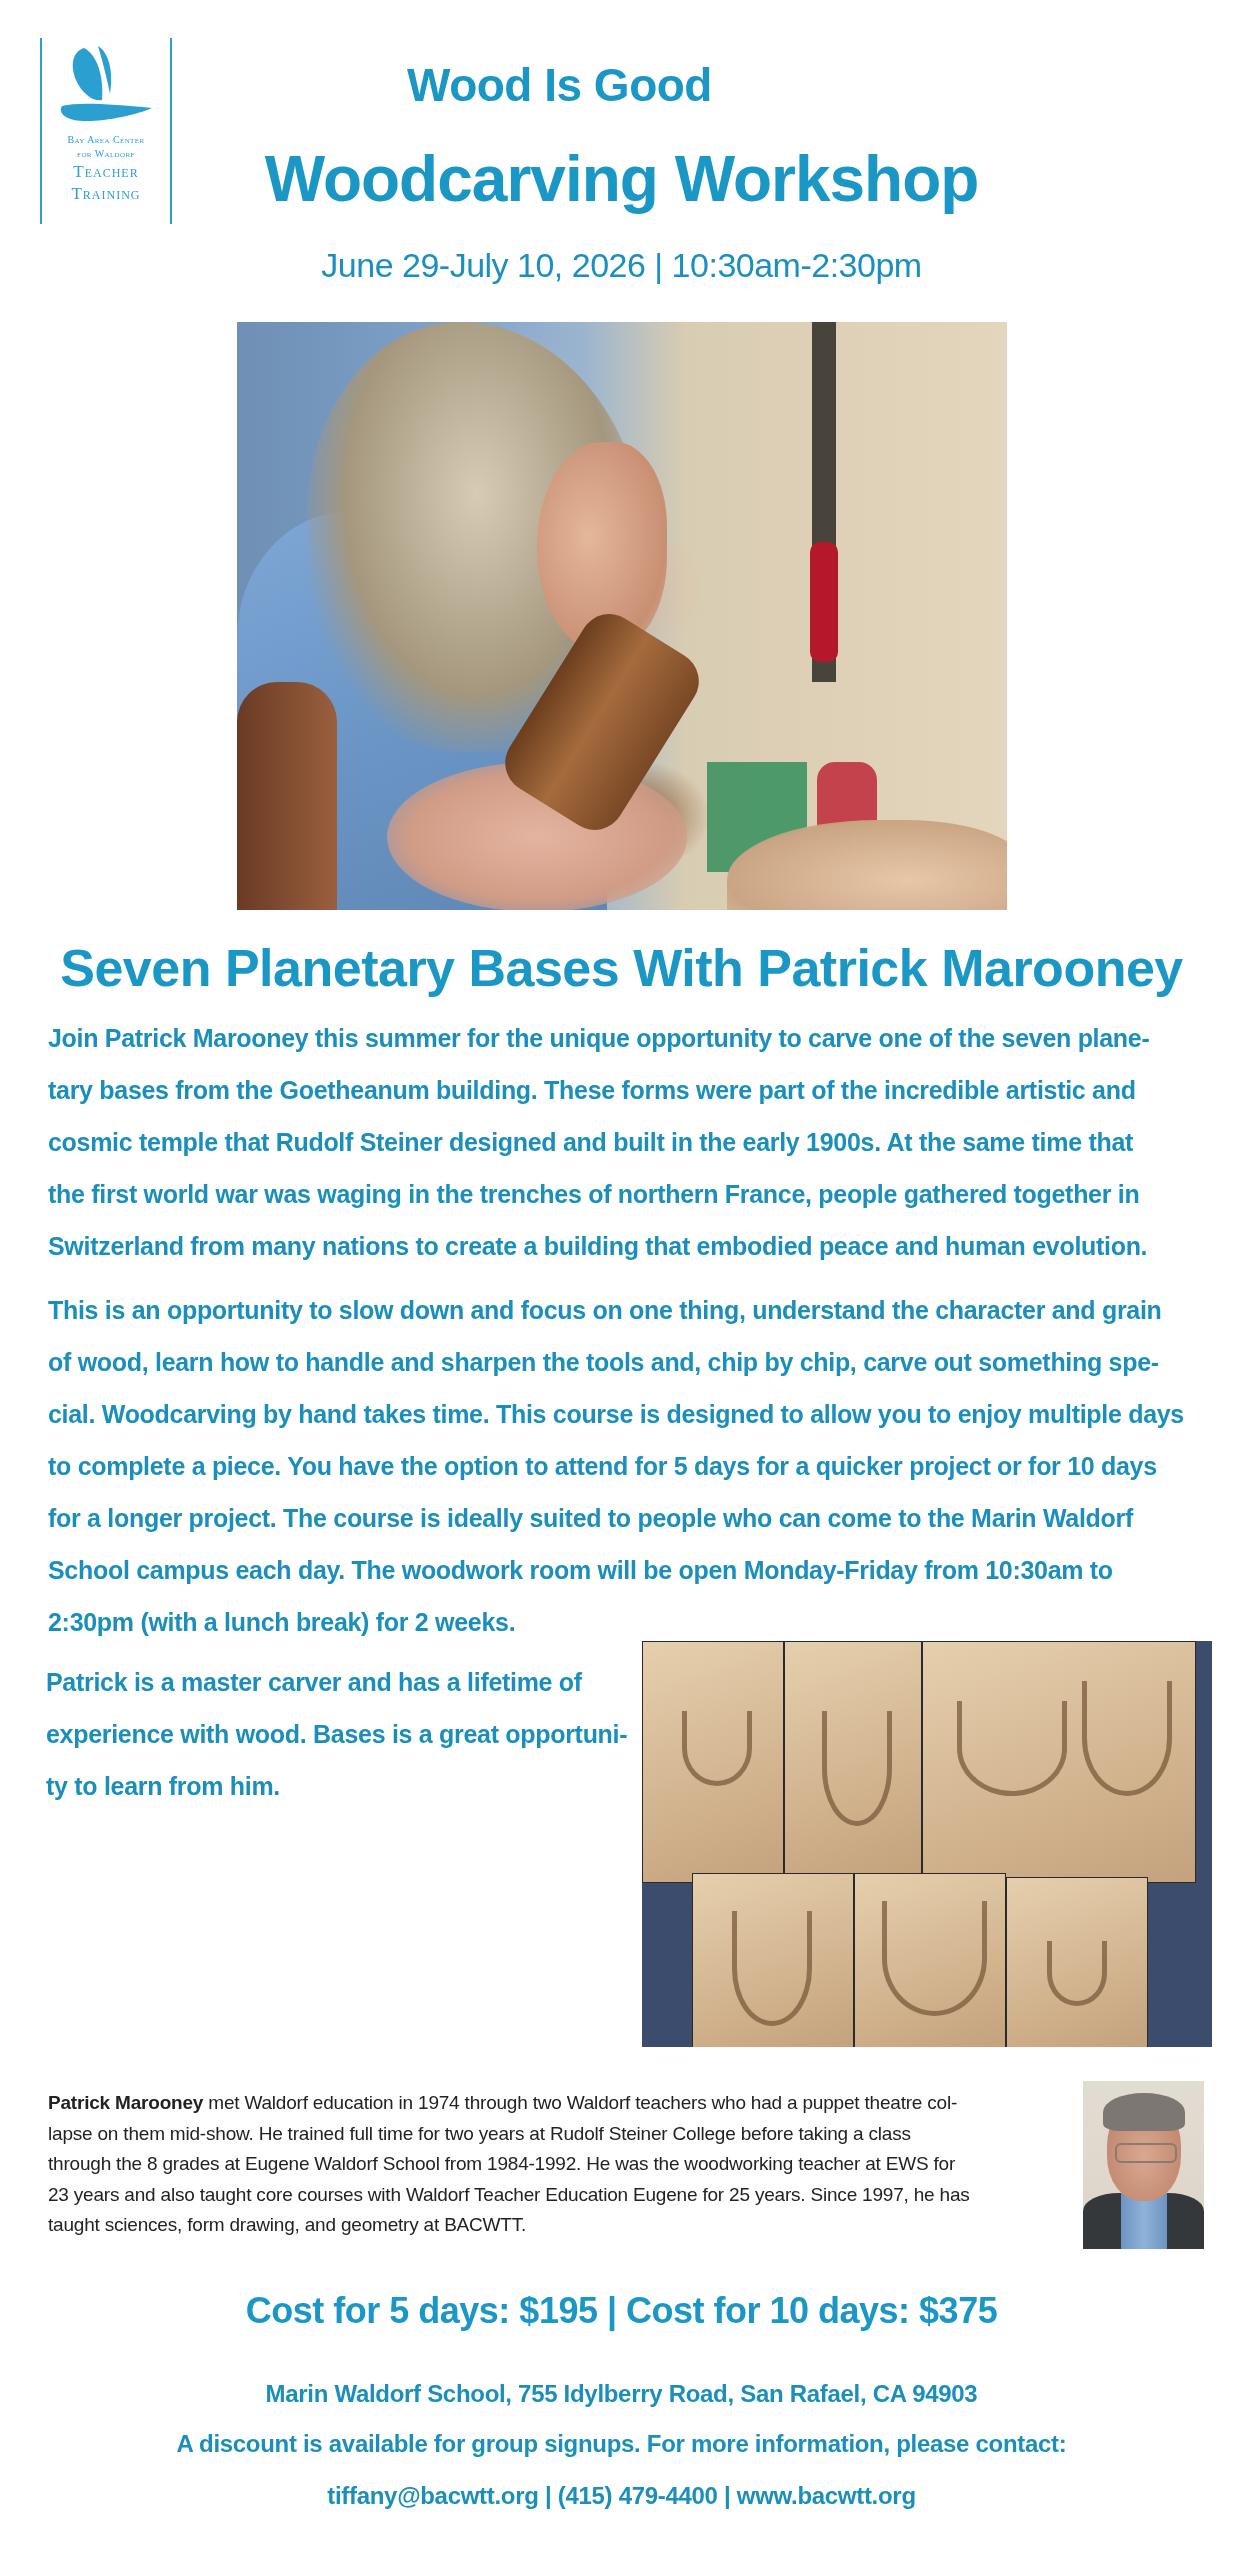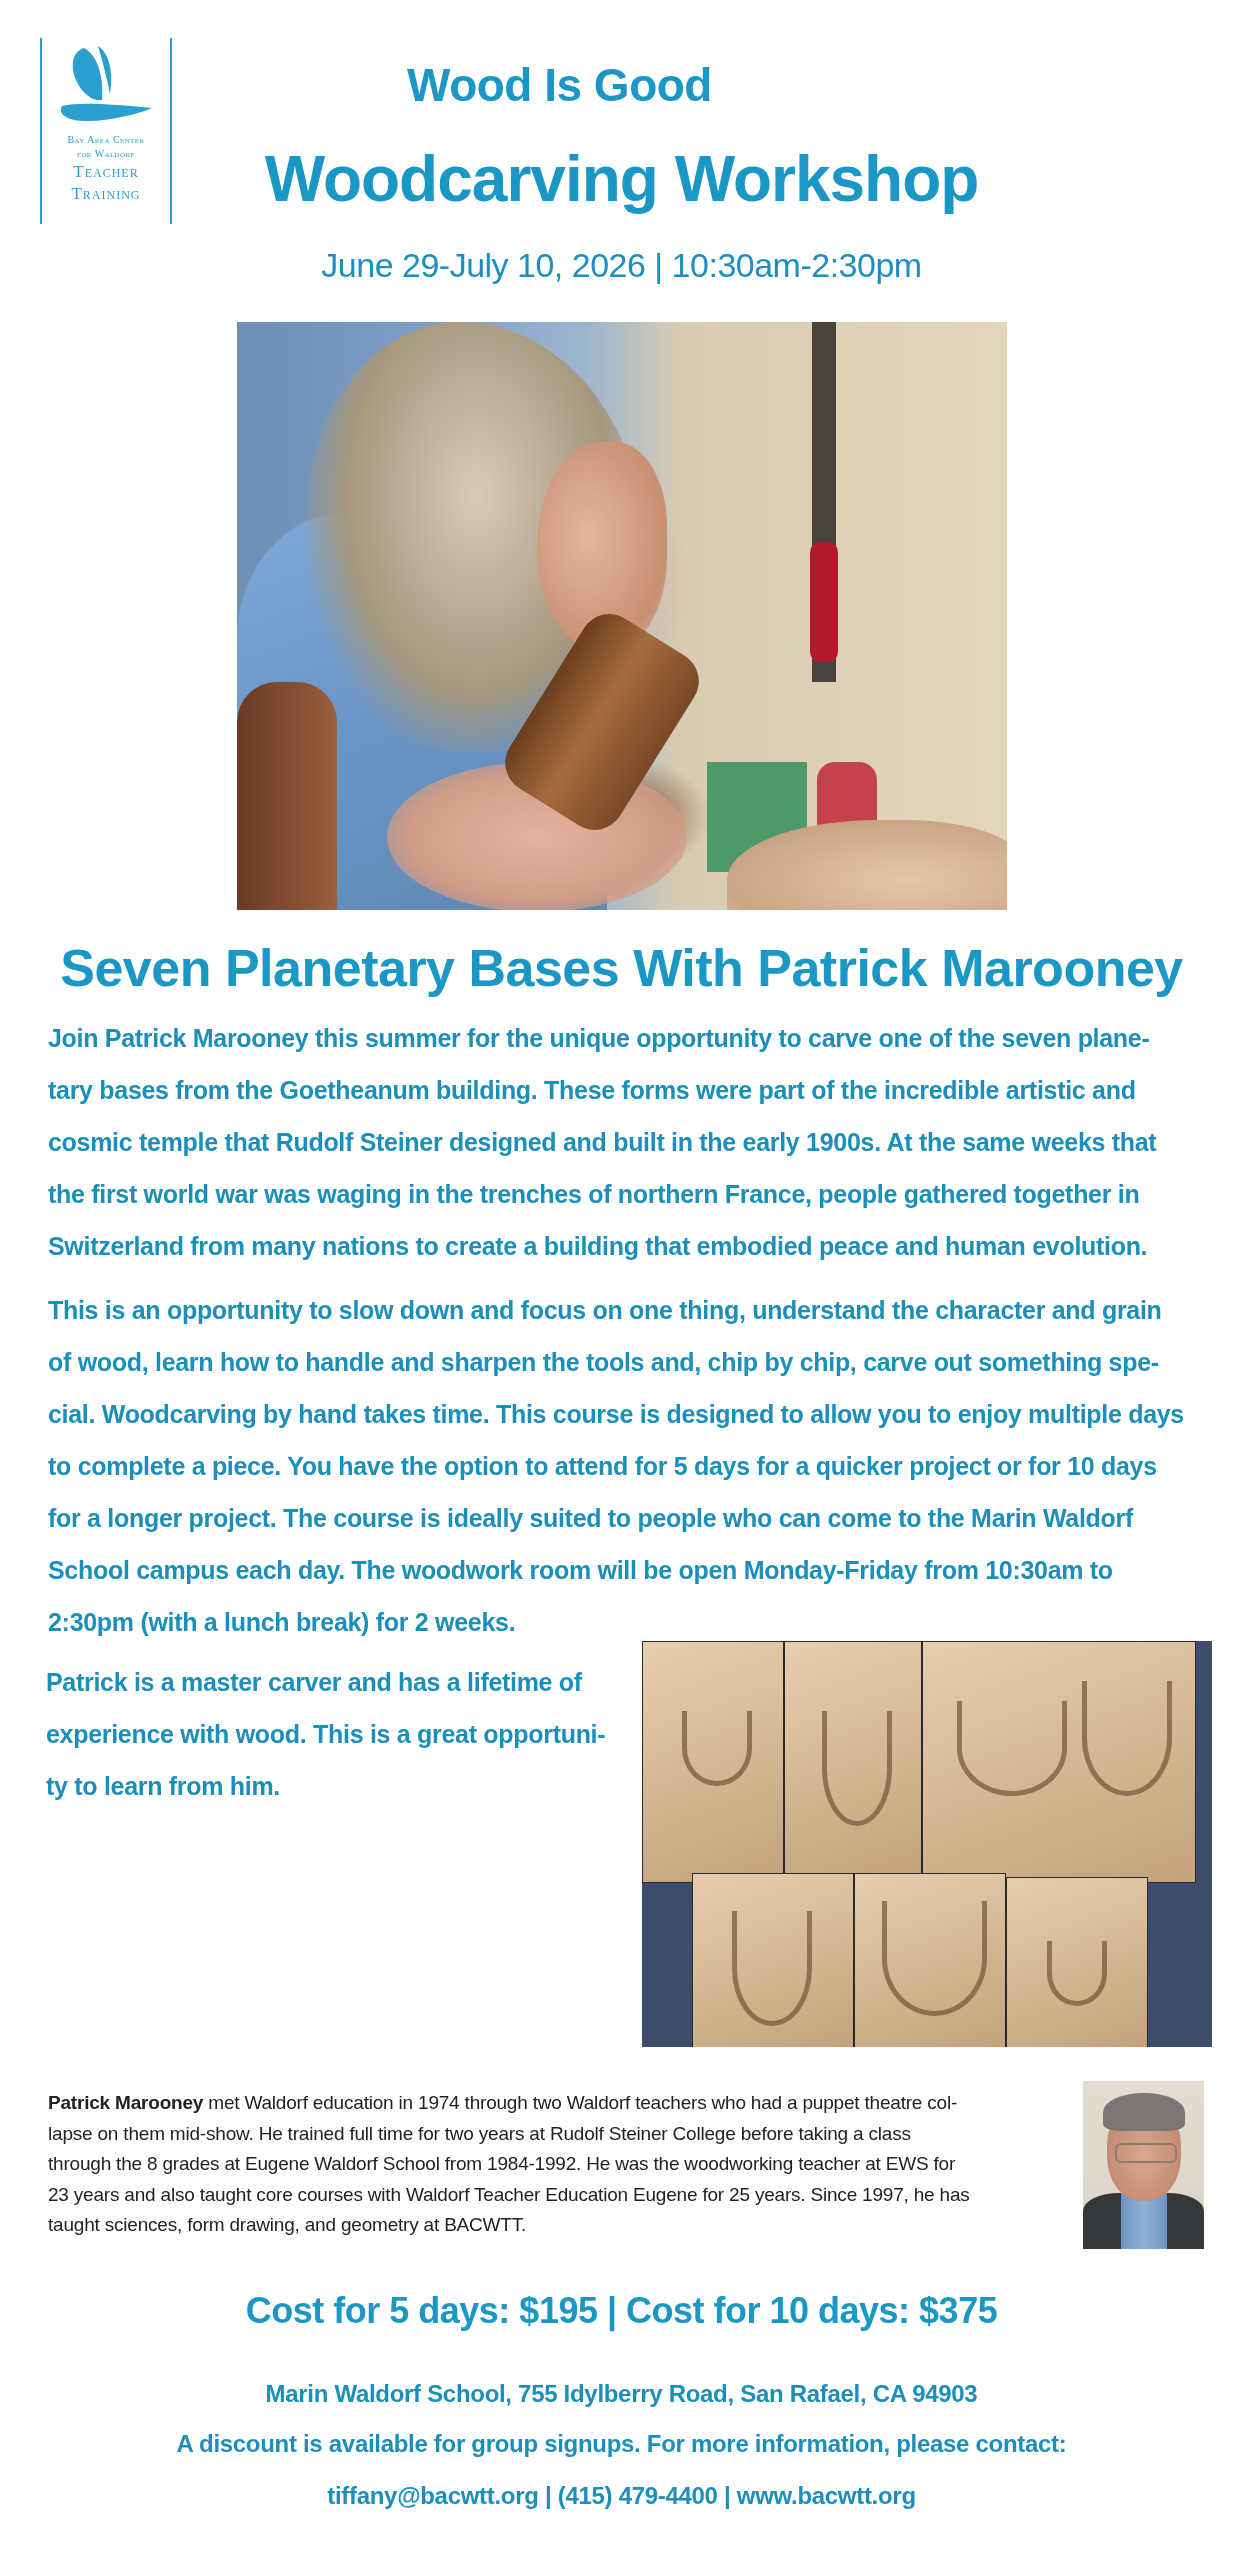--- a/index.html
+++ b/index.html
@@ -122,38 +122,38 @@
   <div class="mallet"></div>
   <div class="leftblur"></div>
   <div class="wood"></div>
 </div>
 
 <h2 class="abs sec-h" style="margin:0">Seven Planetary Bases With Patrick Marooney</h2>
 
 <div class="abs para p1">
   <span class="line">Join Patrick Marooney this summer for the unique opportunity to carve one of the seven plane-</span>
   <span class="line">tary bases from the Goetheanum building. These forms were part of the incredible artistic and</span>
-  <span class="line">cosmic temple that Rudolf Steiner designed and built in the early 1900s. At the same weeks that</span>
+  <span class="line">cosmic temple that Rudolf Steiner designed and built in the early 1900s. At the same time that</span>
   <span class="line">the first world war was waging in the trenches of northern France, people gathered together in</span>
   <span class="line">Switzerland from many nations to create a building that embodied peace and human evolution.</span>
 </div>
 
 <div class="abs para p2">
   <span class="line">This is an opportunity to slow down and focus on one thing, understand the character and grain</span>
   <span class="line">of wood, learn how to handle and sharpen the tools and, chip by chip, carve out something spe-</span>
   <span class="line">cial. Woodcarving by hand takes time. This course is designed to allow you to enjoy multiple days</span>
   <span class="line">to complete a piece. You have the option to attend for 5 days for a quicker project or for 10 days</span>
   <span class="line">for a longer project. The course is ideally suited to people who can come to the Marin Waldorf</span>
   <span class="line">School campus each day. The woodwork room will be open Monday-Friday from 10:30am to</span>
   <span class="line">2:30pm (with a lunch break) for 2 weeks.</span>
 </div>
 
 <div class="abs para p3">
   <span class="line">Patrick is a master carver and has a lifetime of</span>
-  <span class="line">experience with wood. This is a great opportuni-</span>
+  <span class="line">experience with wood. Bases is a great opportuni-</span>
   <span class="line">ty to learn from him.</span>
 </div>
 
 <div class="abs carvings" role="img" aria-label="Seven carved wooden planetary bases">
   <div class="blk" style="left:0;top:0;width:140px;height:240px;"></div>
   <div class="blk" style="left:142px;top:0;width:136px;height:232px;"></div>
   <div class="blk" style="left:280px;top:0;width:272px;height:240px;"></div>
   <div class="blk" style="left:50px;top:232px;width:160px;height:174px;"></div>
   <div class="blk" style="left:212px;top:232px;width:150px;height:174px;"></div>
   <div class="blk" style="left:364px;top:236px;width:140px;height:170px;"></div>

